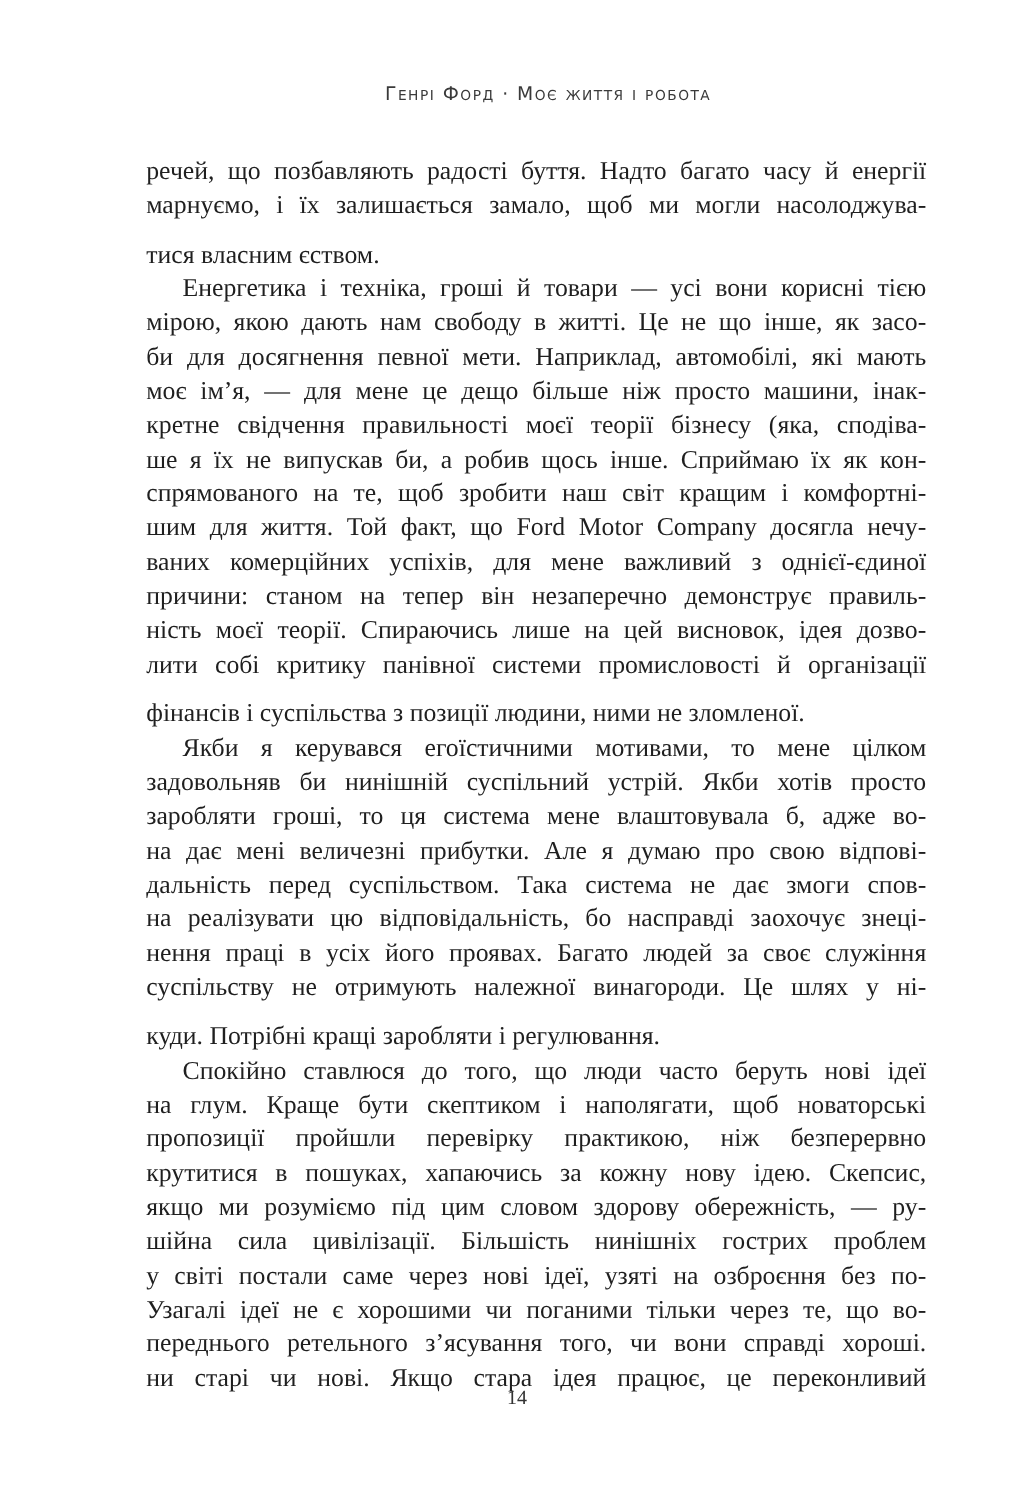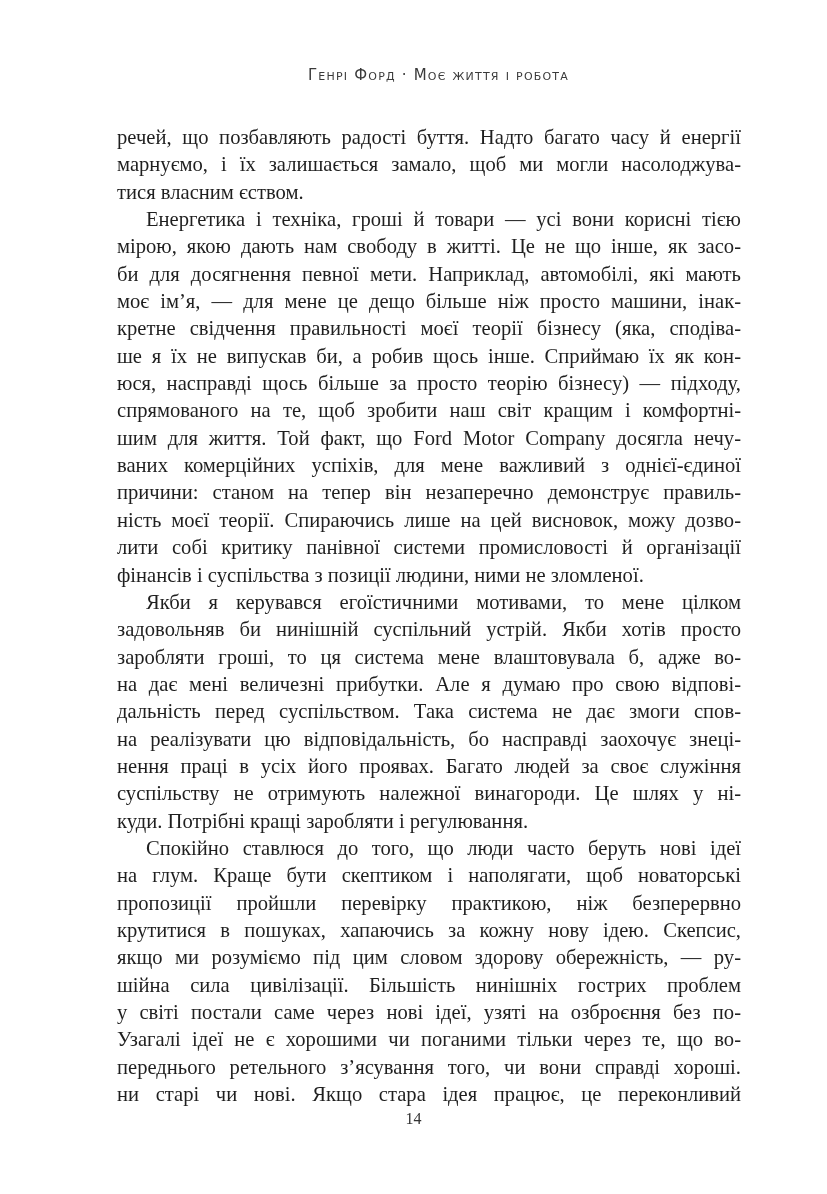--- a/index.html
+++ b/index.html
@@ -39,20 +39,21 @@
     }
     .line {
       display: block;
       white-space: nowrap;
       text-align: justify;
       text-align-last: justify;
       height: 27.35px;
     }
     .line.last {
       text-align-last: left;
+      margin-top: 12px;
     }
     .line.indent {
       padding-left: 29px;
     }
     .page-number {
       position: absolute;
       top: 1110px;
       left: 0;
       width: 827px;
       text-align: center;
@@ -72,26 +73,25 @@
     <span class="line">марнуємо, і їх залишається замало, щоб ми могли насолоджува-</span>
     <span class="line last">тися власним єством.</span>
   </div>
   <div>
     <span class="line indent">Енергетика і техніка, гроші й товари — усі вони корисні тією</span>
     <span class="line">мірою, якою дають нам свободу в житті. Це не що інше, як засо-</span>
     <span class="line">би для досягнення певної мети. Наприклад, автомобілі, які мають</span>
     <span class="line">моє ім’я, — для мене це дещо більше ніж просто машини, інак-</span>
     <span class="line">кретне свідчення правильності моєї теорії бізнесу (яка, сподіва-</span>
     <span class="line">ше я їх не випускав би, а робив щось інше. Сприймаю їх як кон-</span>
-    <span class="line">юся, насправді щось більше за просто теорію бізнесу) — підходу,</span>
     <span class="line">спрямованого на те, щоб зробити наш світ кращим і комфортні-</span>
     <span class="line">шим для життя. Той факт, що Ford Motor Company досягла нечу-</span>
     <span class="line">ваних комерційних успіхів, для мене важливий з однієї-єдиної</span>
     <span class="line">причини: станом на тепер він незаперечно демонструє правиль-</span>
-    <span class="line">ність моєї теорії. Спираючись лише на цей висновок, можу дозво-</span>
+    <span class="line">ність моєї теорії. Спираючись лише на цей висновок, ідея дозво-</span>
     <span class="line">лити собі критику панівної системи промисловості й організації</span>
     <span class="line last">фінансів і суспільства з позиції людини, ними не зломленої.</span>
   </div>
   <div>
     <span class="line indent">Якби я керувався егоїстичними мотивами, то мене цілком</span>
     <span class="line">задовольняв би нинішній суспільний устрій. Якби хотів просто</span>
     <span class="line">заробляти гроші, то ця система мене влаштовувала б, адже во-</span>
     <span class="line">на дає мені величезні прибутки. Але я думаю про свою відпові-</span>
     <span class="line">дальність перед суспільством. Така система не дає змоги спов-</span>
     <span class="line">на реалізувати цю відповідальність, бо насправді заохочує знеці-</span>

